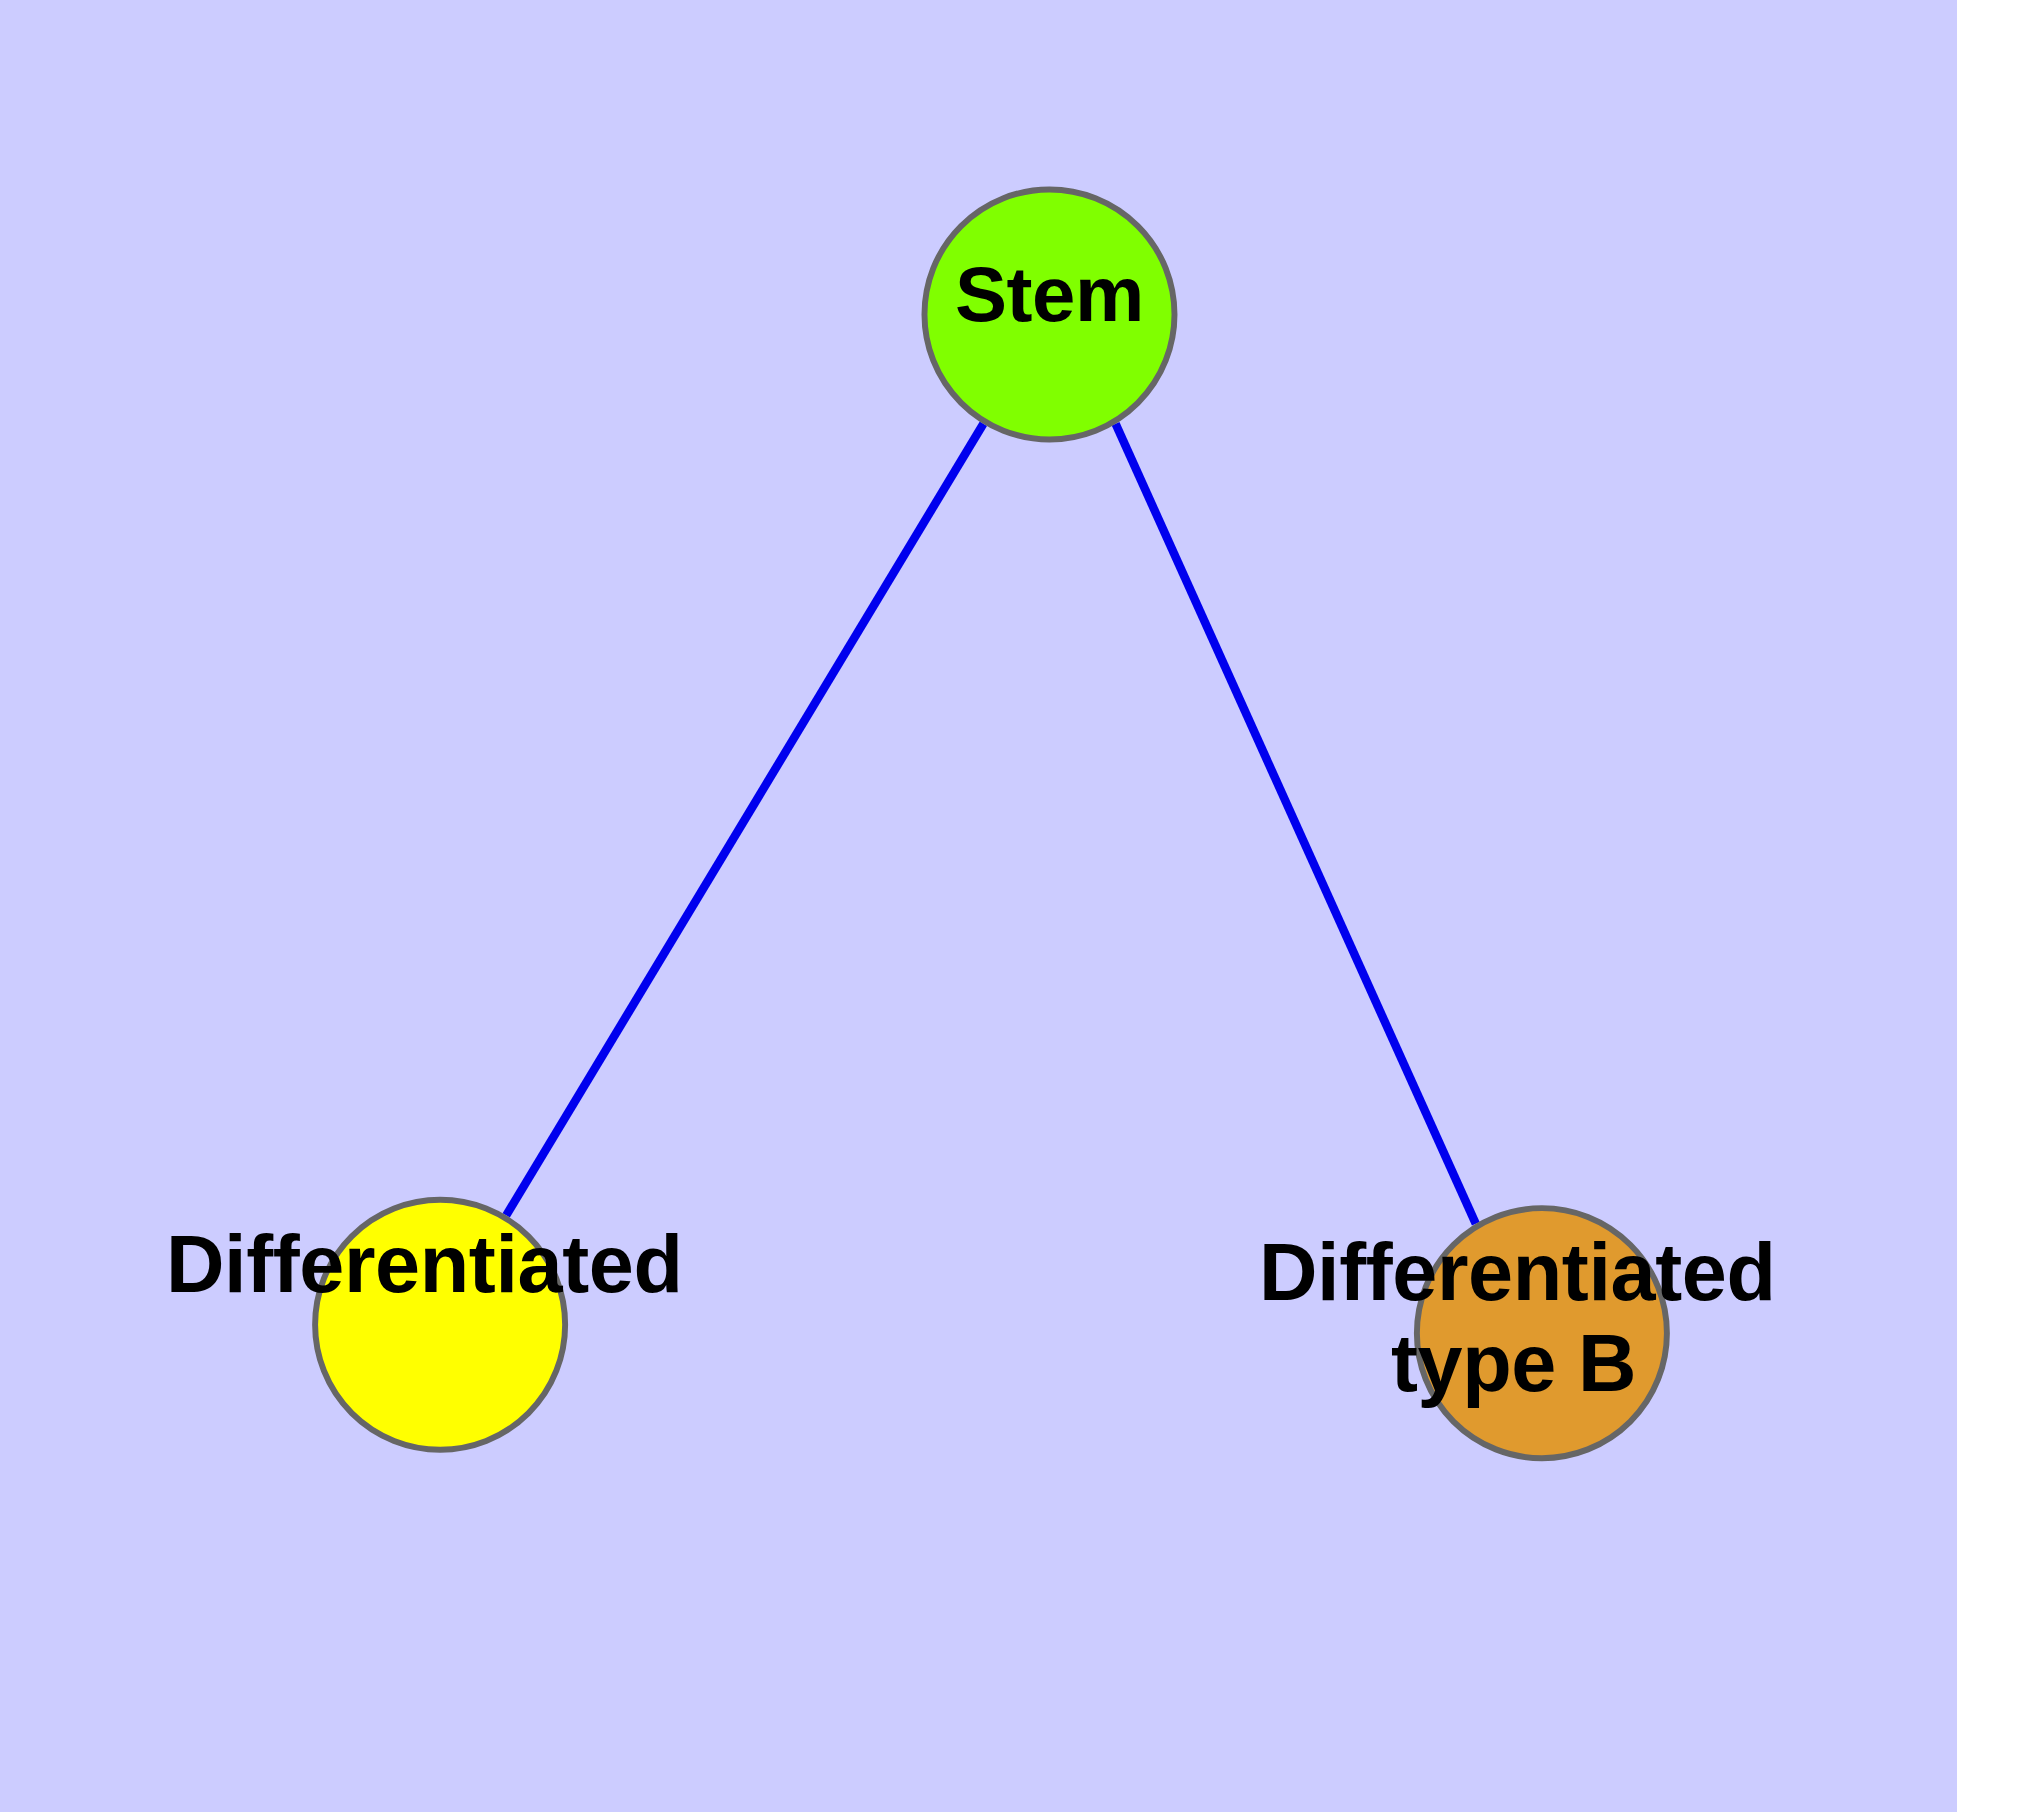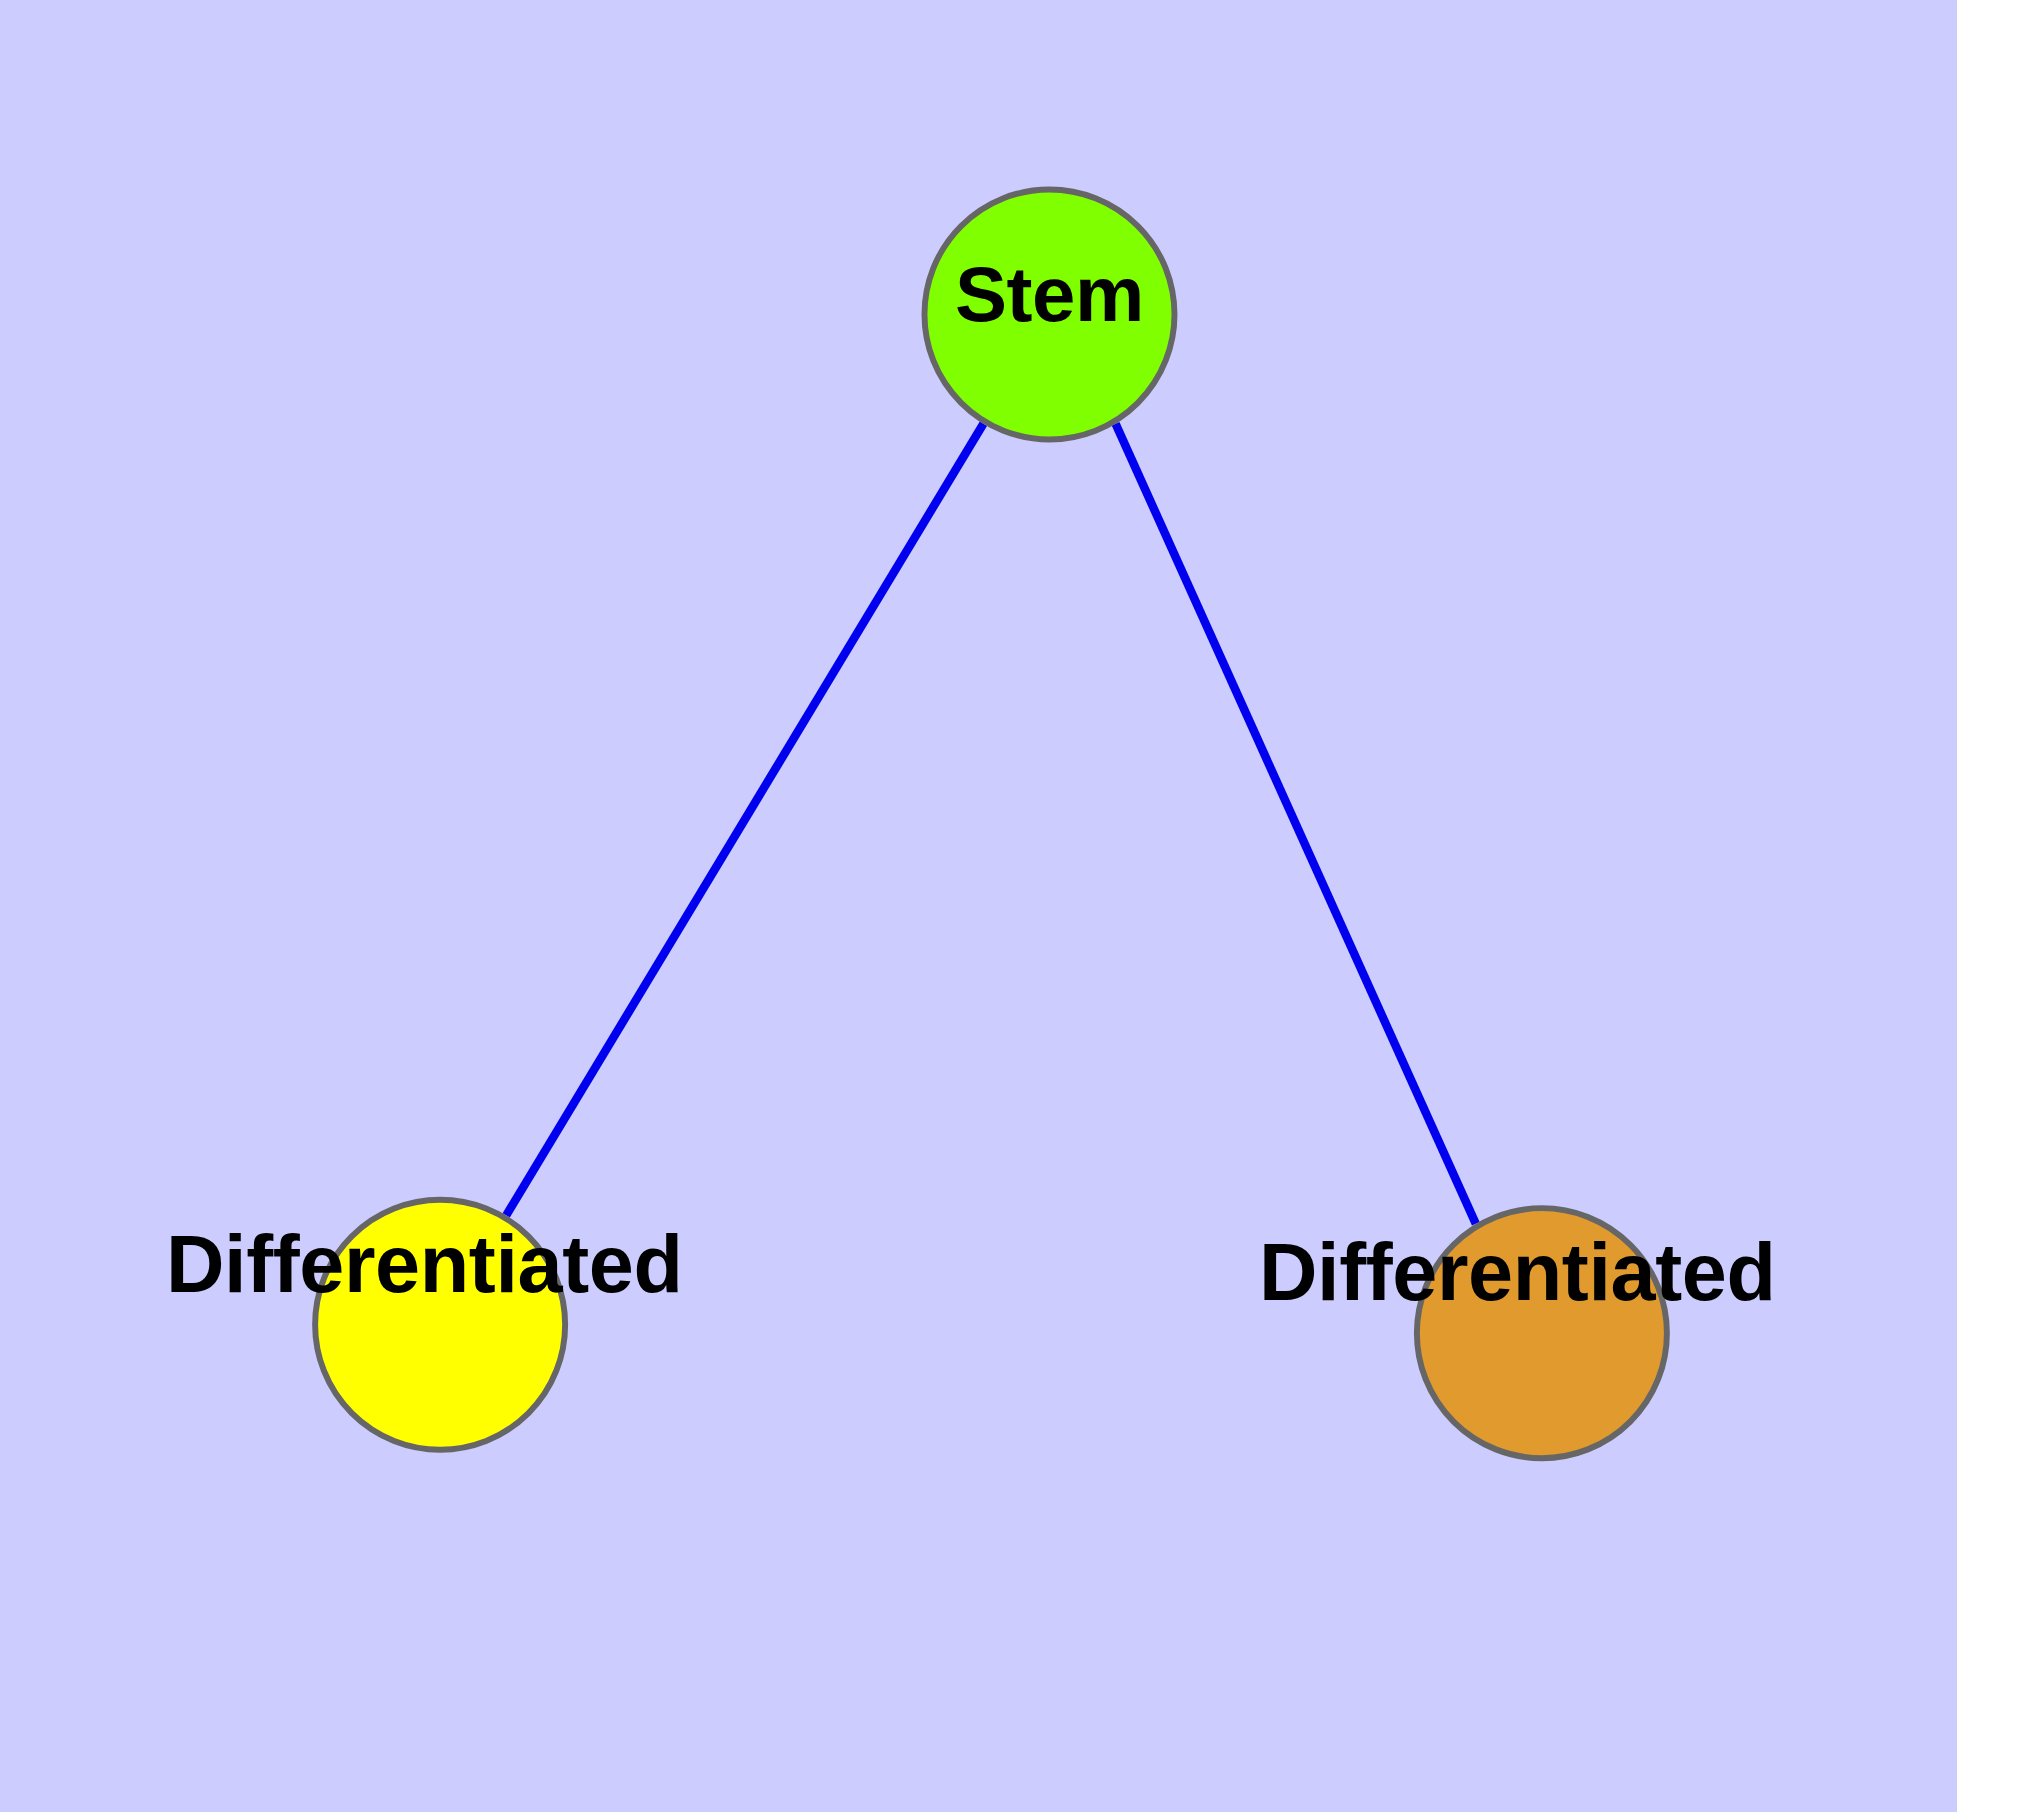--- a/index.html
+++ b/index.html
@@ -74,16 +74,16 @@
       <circle id="node-stem" cx="1238" cy="371" r="147.5" fill="#80ff00" stroke="#666666" stroke-width="7"></circle>
       <circle id="node-diff-a" cx="519" cy="1563" r="147.5" fill="#ffff00" stroke="#666666" stroke-width="7"></circle>
       <circle id="node-diff-b" cx="1819" cy="1573" r="147.5" fill="#e09a2e" stroke="#666666" stroke-width="7"></circle>
     </g>
   </svg>
 
   <div class="node-label" id="label-stem" style="font-size: 78px; color: rgb(0, 0, 0);">Stem</div>
 
   <div class="node-label" id="label-type-a" style="font-size: 81px; color: rgb(0, 0, 0);"><span>Differentiated</span><br></div>
 
-  <div class="node-label" id="label-type-b" style="font-size: 81px; color: rgb(0, 0, 0);"><span>Differentiated</span><br></div>
+  <div class="node-label" id="label-type-b" style="font-size: 81px; color: rgb(0, 0, 0);"><span>Differentiated</span><br><span>type B</span></div>
 
 </div>
 
 
 </body></html>

